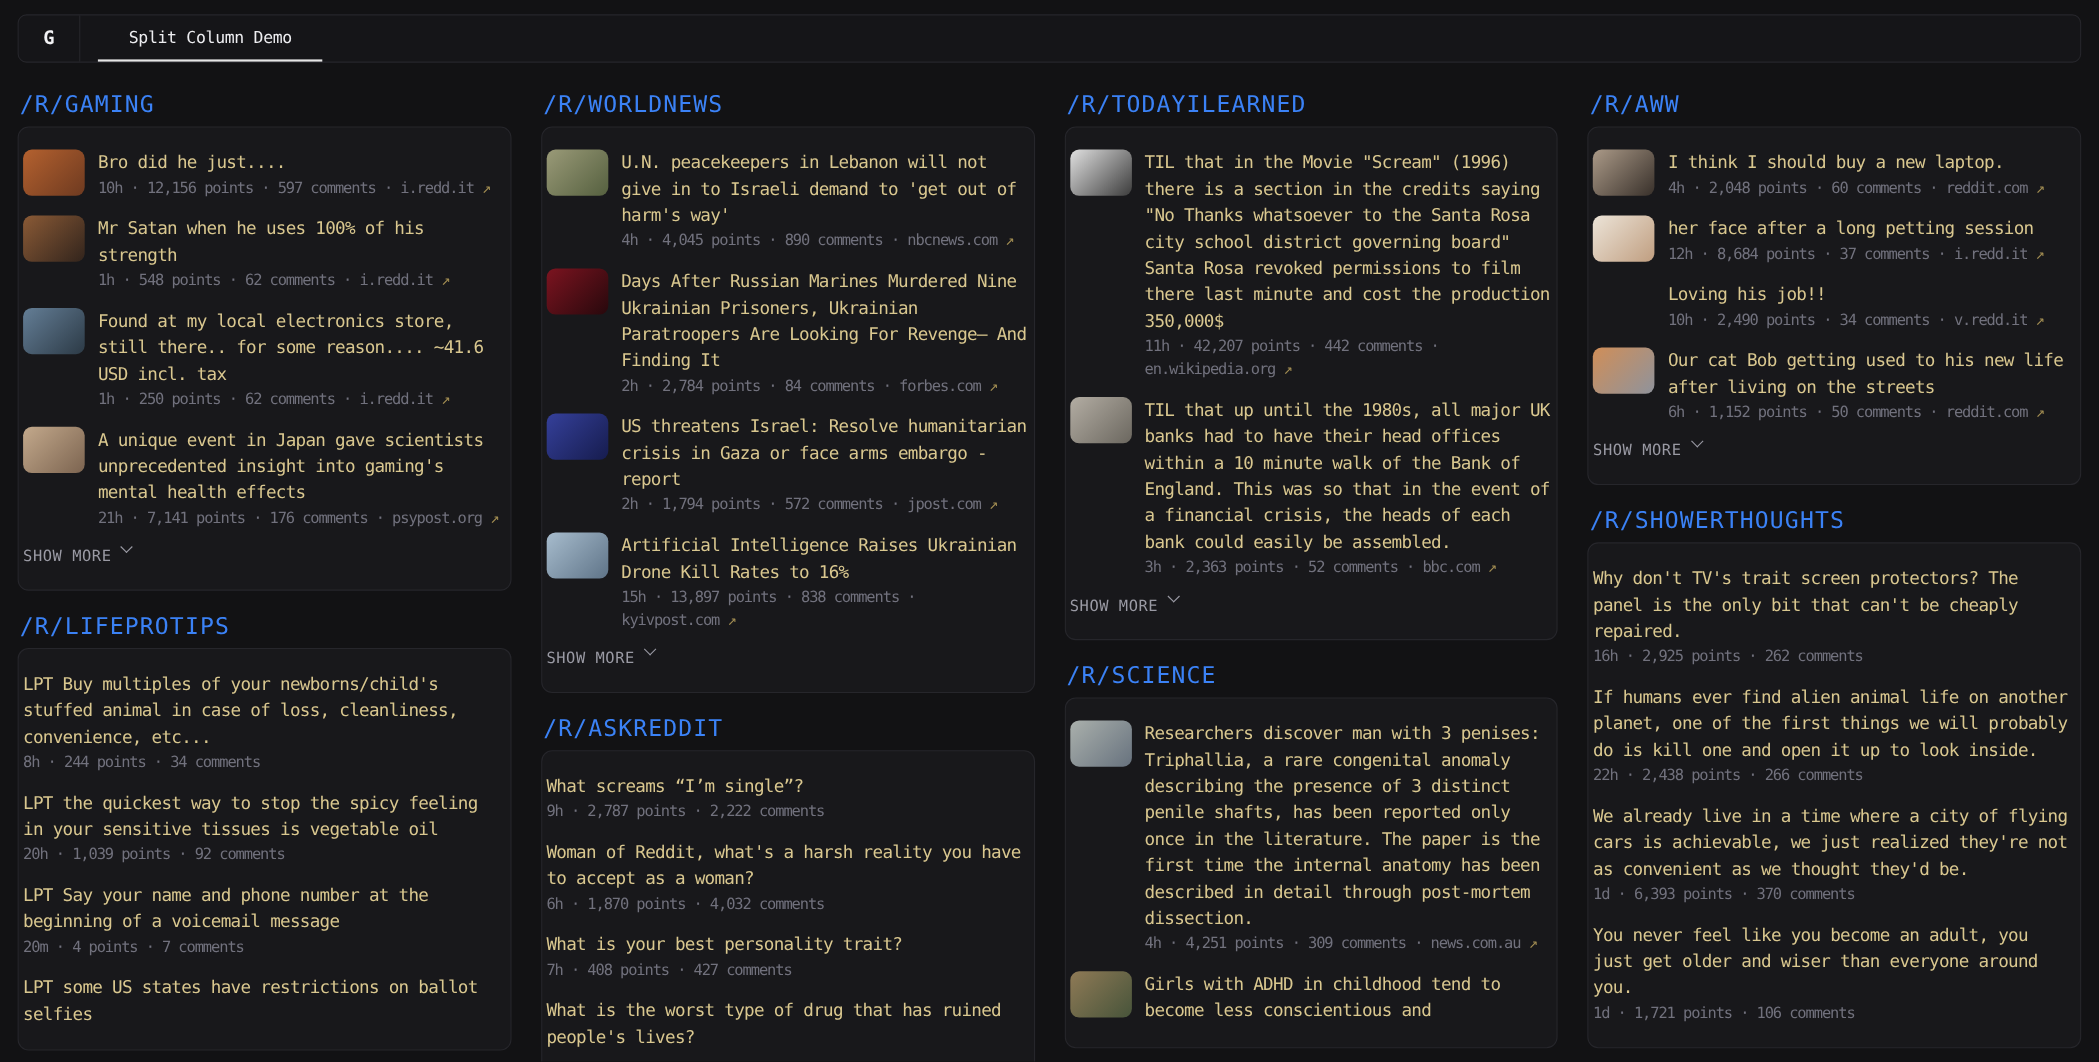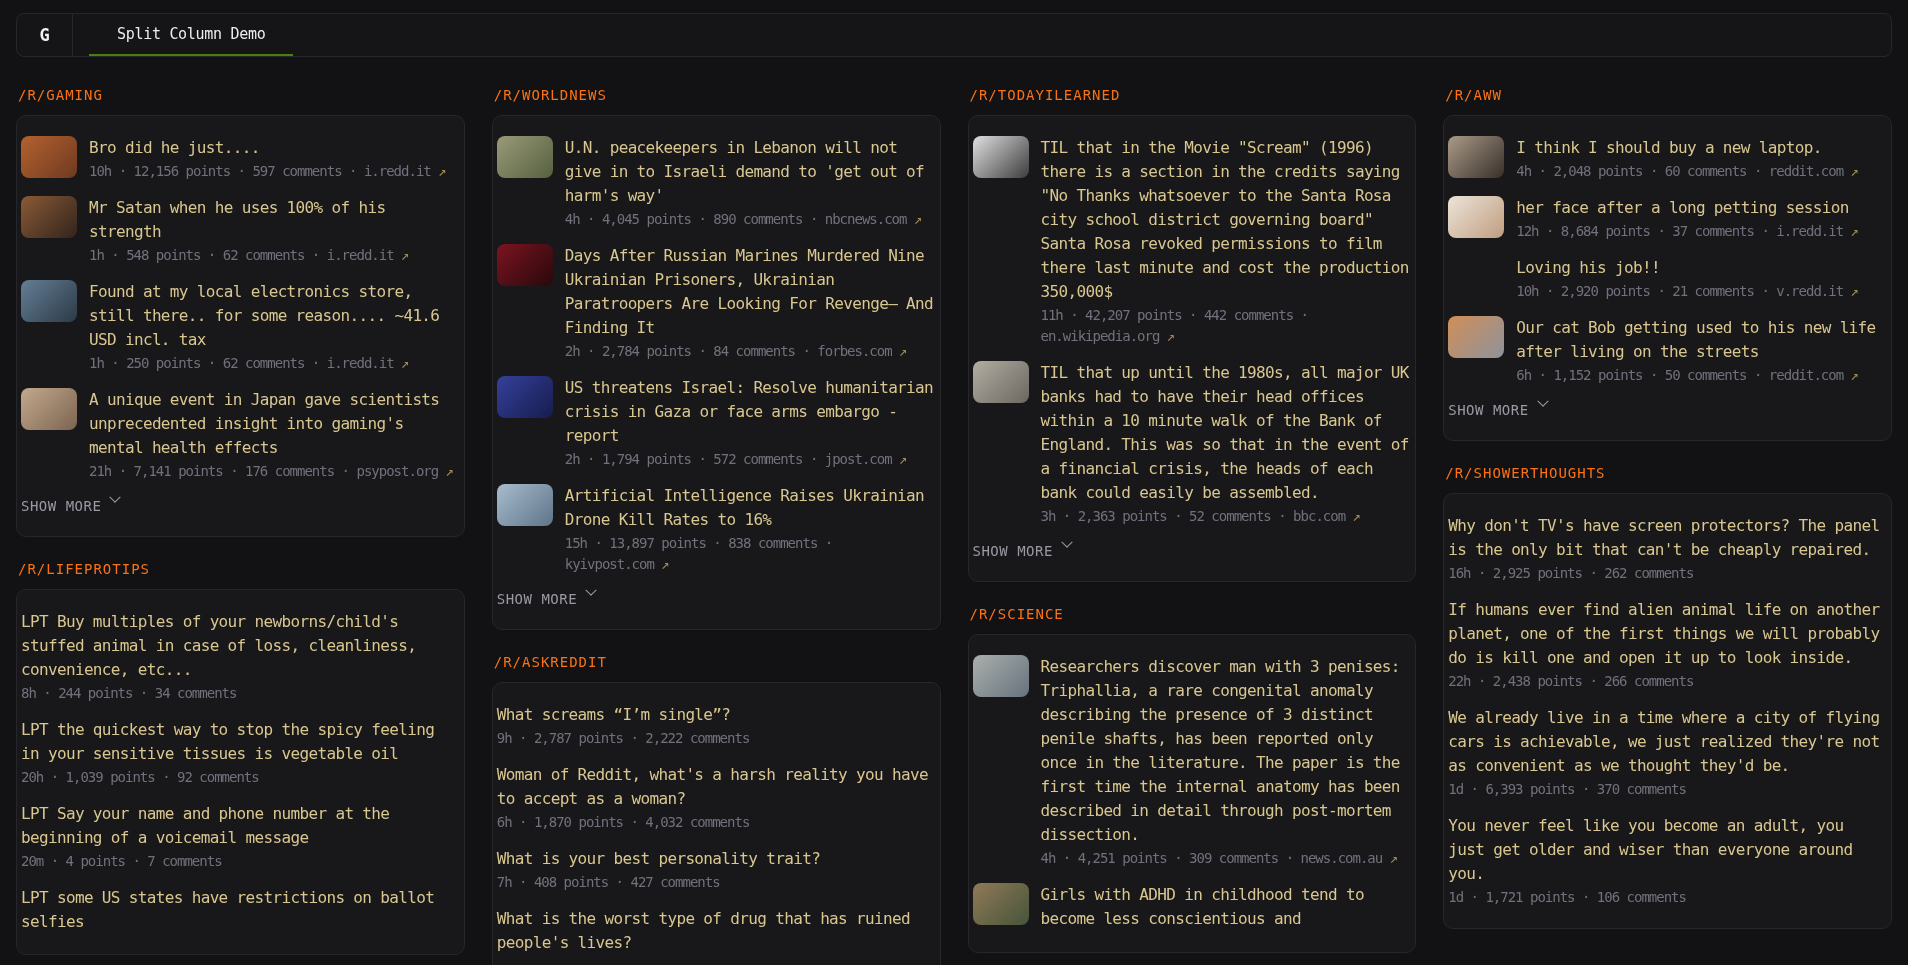--- a/index.html
+++ b/index.html
@@ -15,30 +15,30 @@
     display:flex; align-items:stretch;
   }
   .logo {
     width:56px; display:flex; align-items:center; justify-content:center;
     color:#f2f2f4; font-size:17px; font-weight:bold;
     border-right:1px solid #26262b;
   }
   .tab {
     margin-left:16px; padding:0 28px; display:flex; align-items:center;
     color:#ededf0; font-size:15px; letter-spacing:-0.3px;
-    border-bottom:2px solid #4d7c0f; cursor:pointer;
+    border-bottom:2px solid #e5e5e5; cursor:pointer;
   }
   
   .columns {
     display:grid; grid-template-columns:repeat(4,1fr);
     column-gap:27px; padding:0 16px; margin-top:30px;
     align-items:start;
   }
   .section-label {
-    color:#f97316; font-size:14px; line-height:16px;
+    color:#3b82f6; font-size:21px; line-height:16px;
     letter-spacing:1px; margin:0 0 12px 2px;
   }
   .card {
     background:#18181b; border:1px solid #26262b; border-radius:10px;
     padding:20px 4px; margin-bottom:24px;
   }
   .post { display:flex; gap:12px; }
   .post:not(:last-child) { margin-bottom:14px; }
   .thumb {
     width:56px; height:42px; border-radius:8px; flex:none;
@@ -376,21 +376,21 @@
         <span class="domain-link"><span>i.redd.it</span> <span class="arrow">↗</span></span>
       </div>
     </div>
   </article>
 
   <article class="post">
     <span class="thumb empty"></span>
     <div class="post-body">
       <span class="title">Loving his job!!</span>
       <div class="meta">
-        <span>10h · 2,920 points · 21 comments ·</span>
+        <span>10h · 2,490 points · 34 comments ·</span>
         <span class="domain-link"><span>v.redd.it</span> <span class="arrow">↗</span></span>
       </div>
     </div>
   </article>
 
   <article class="post">
     <span class="thumb" style="background: linear-gradient(135deg, rgb(208, 142, 88), rgb(143, 147, 156));"></span>
     <div class="post-body">
       <span class="title">Our cat Bob getting used to his new life after living on the streets</span>
       <div class="meta">
@@ -407,21 +407,21 @@
     </div>
   </section>
 
   <section>
     <div class="section-label">/R/SHOWERTHOUGHTS</div>
     <div class="card">
       <div>
   <article class="post">
 
     <div class="post-body">
-      <span class="title">Why don't TV's have screen protectors? The panel is the only bit that can't be cheaply repaired.</span>
+      <span class="title">Why don't TV's trait screen protectors? The panel is the only bit that can't be cheaply repaired.</span>
       <div class="meta">
         <span>16h · 2,925 points · 262 comments</span>
         
       </div>
     </div>
   </article>
 
   <article class="post">
 
     <div class="post-body">

